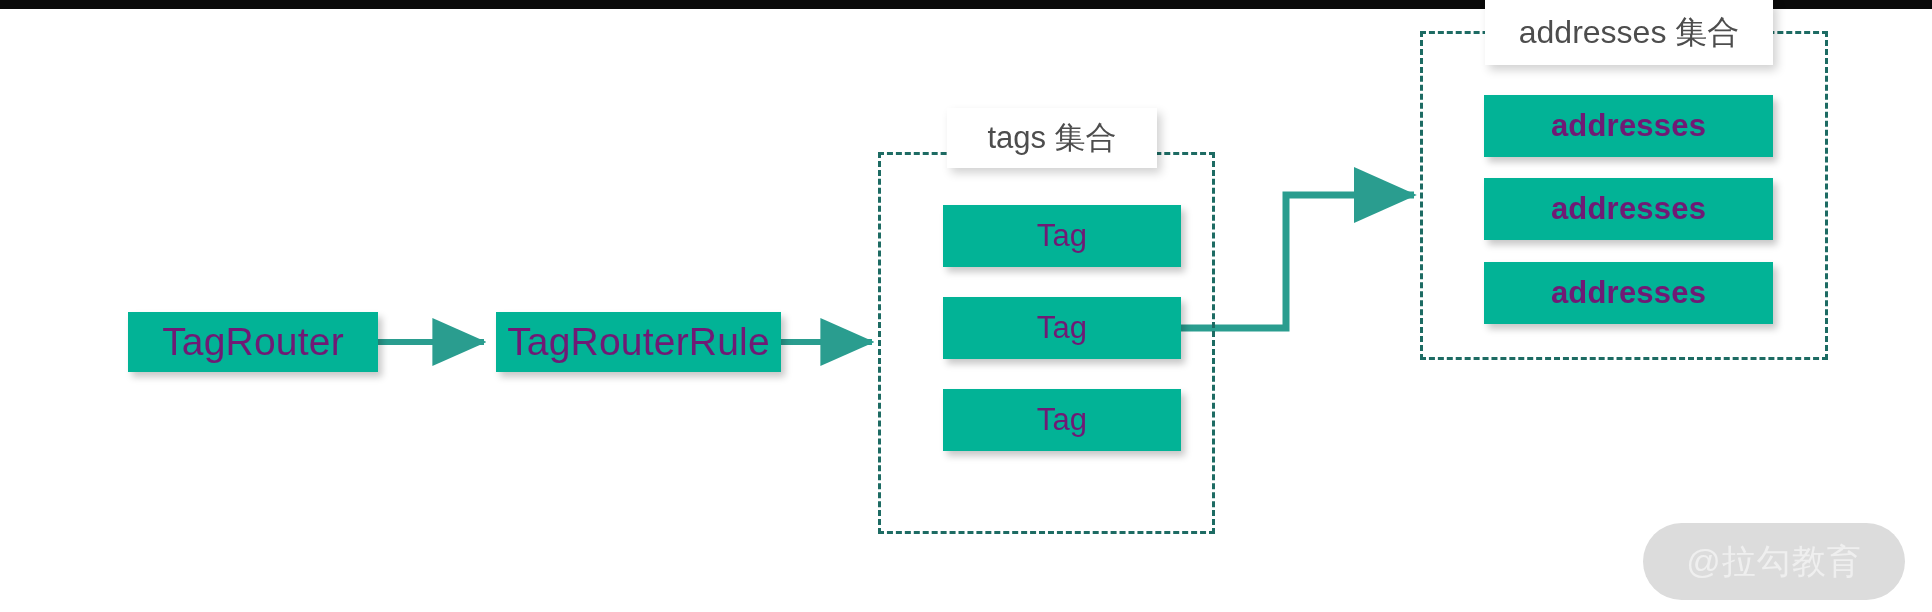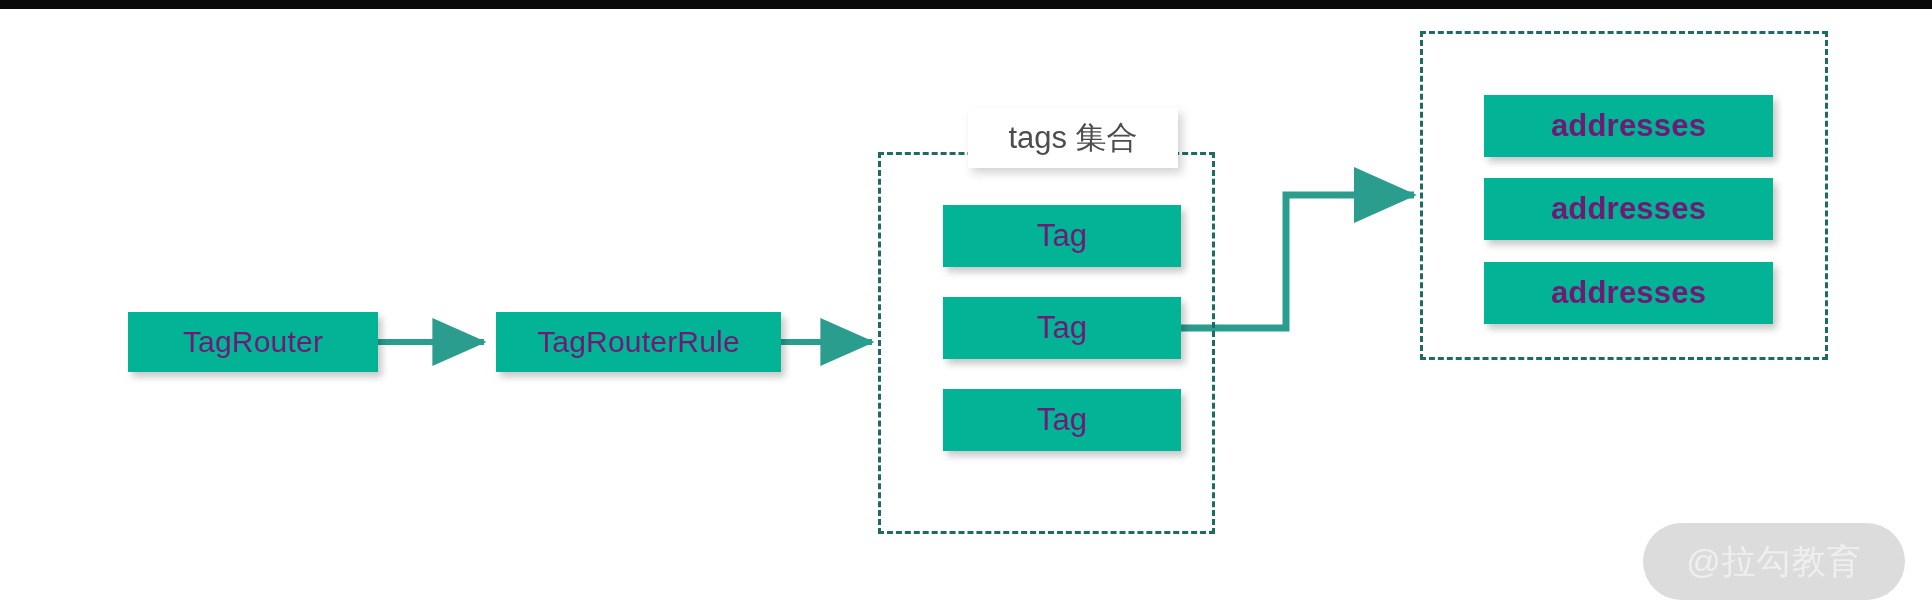--- a/index.html
+++ b/index.html
@@ -42,21 +42,21 @@
   .node .node-label {
     color: #701a75;
     font-weight: 400;
     white-space: nowrap;
     letter-spacing: 0.2px;
   }
 
   #node-tagrouter     { left: 128px; top: 312px; width: 250px; height: 60px; }
   #node-tagrouterrule { left: 496px; top: 312px; width: 285px; height: 60px; }
   #node-tagrouter .node-label,
-  #node-tagrouterrule .node-label { font-size: 30px; }
+  #node-tagrouterrule .node-label { font-size: 39px; }
 
   .tag-node {
     left: 943px;
     width: 238px;
     height: 62px;
   }
   .tag-node .node-label { font-size: 31px; }
   #tag-node-0 { top: 205px; }
   #tag-node-1 { top: 297px; }
   #tag-node-2 { top: 389px; }
@@ -87,21 +87,21 @@
     background: #ffffff;
     color: #4d4d4d;
     display: flex;
     align-items: center;
     justify-content: center;
     box-shadow: 4px 5px 9px rgba(0,0,0,0.18);
     white-space: nowrap;
     box-sizing: border-box;
   }
   #caption-tags {
-    left: 968px;
+    left: 947px;
     top: 108px;
     width: 210px;
     height: 60px;
     font-size: 31px;
   }
   #caption-addresses {
     left: 1485px;
     top: 0px;
     width: 288px;
     height: 65px;
@@ -184,16 +184,17 @@
   </div>
   <div class="node address-node" id="address-node-1">
     <span class="node-label">addresses</span>
   </div>
   <div class="node address-node" id="address-node-2">
     <span class="node-label">addresses</span>
   </div>
 
   <div class="group-caption" id="caption-tags">tags 集合</div>
 
+  <div class="group-caption" id="caption-addresses">addresses 集合</div>
 
   <div id="watermark">@拉勾教育</div>
 
 </div>
 
 </body></html>

